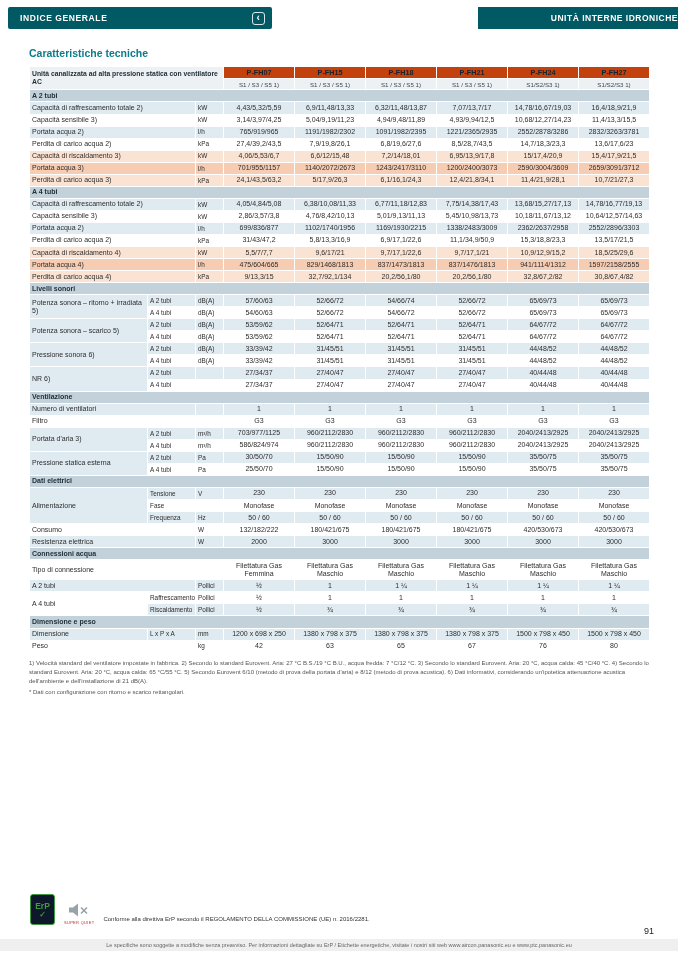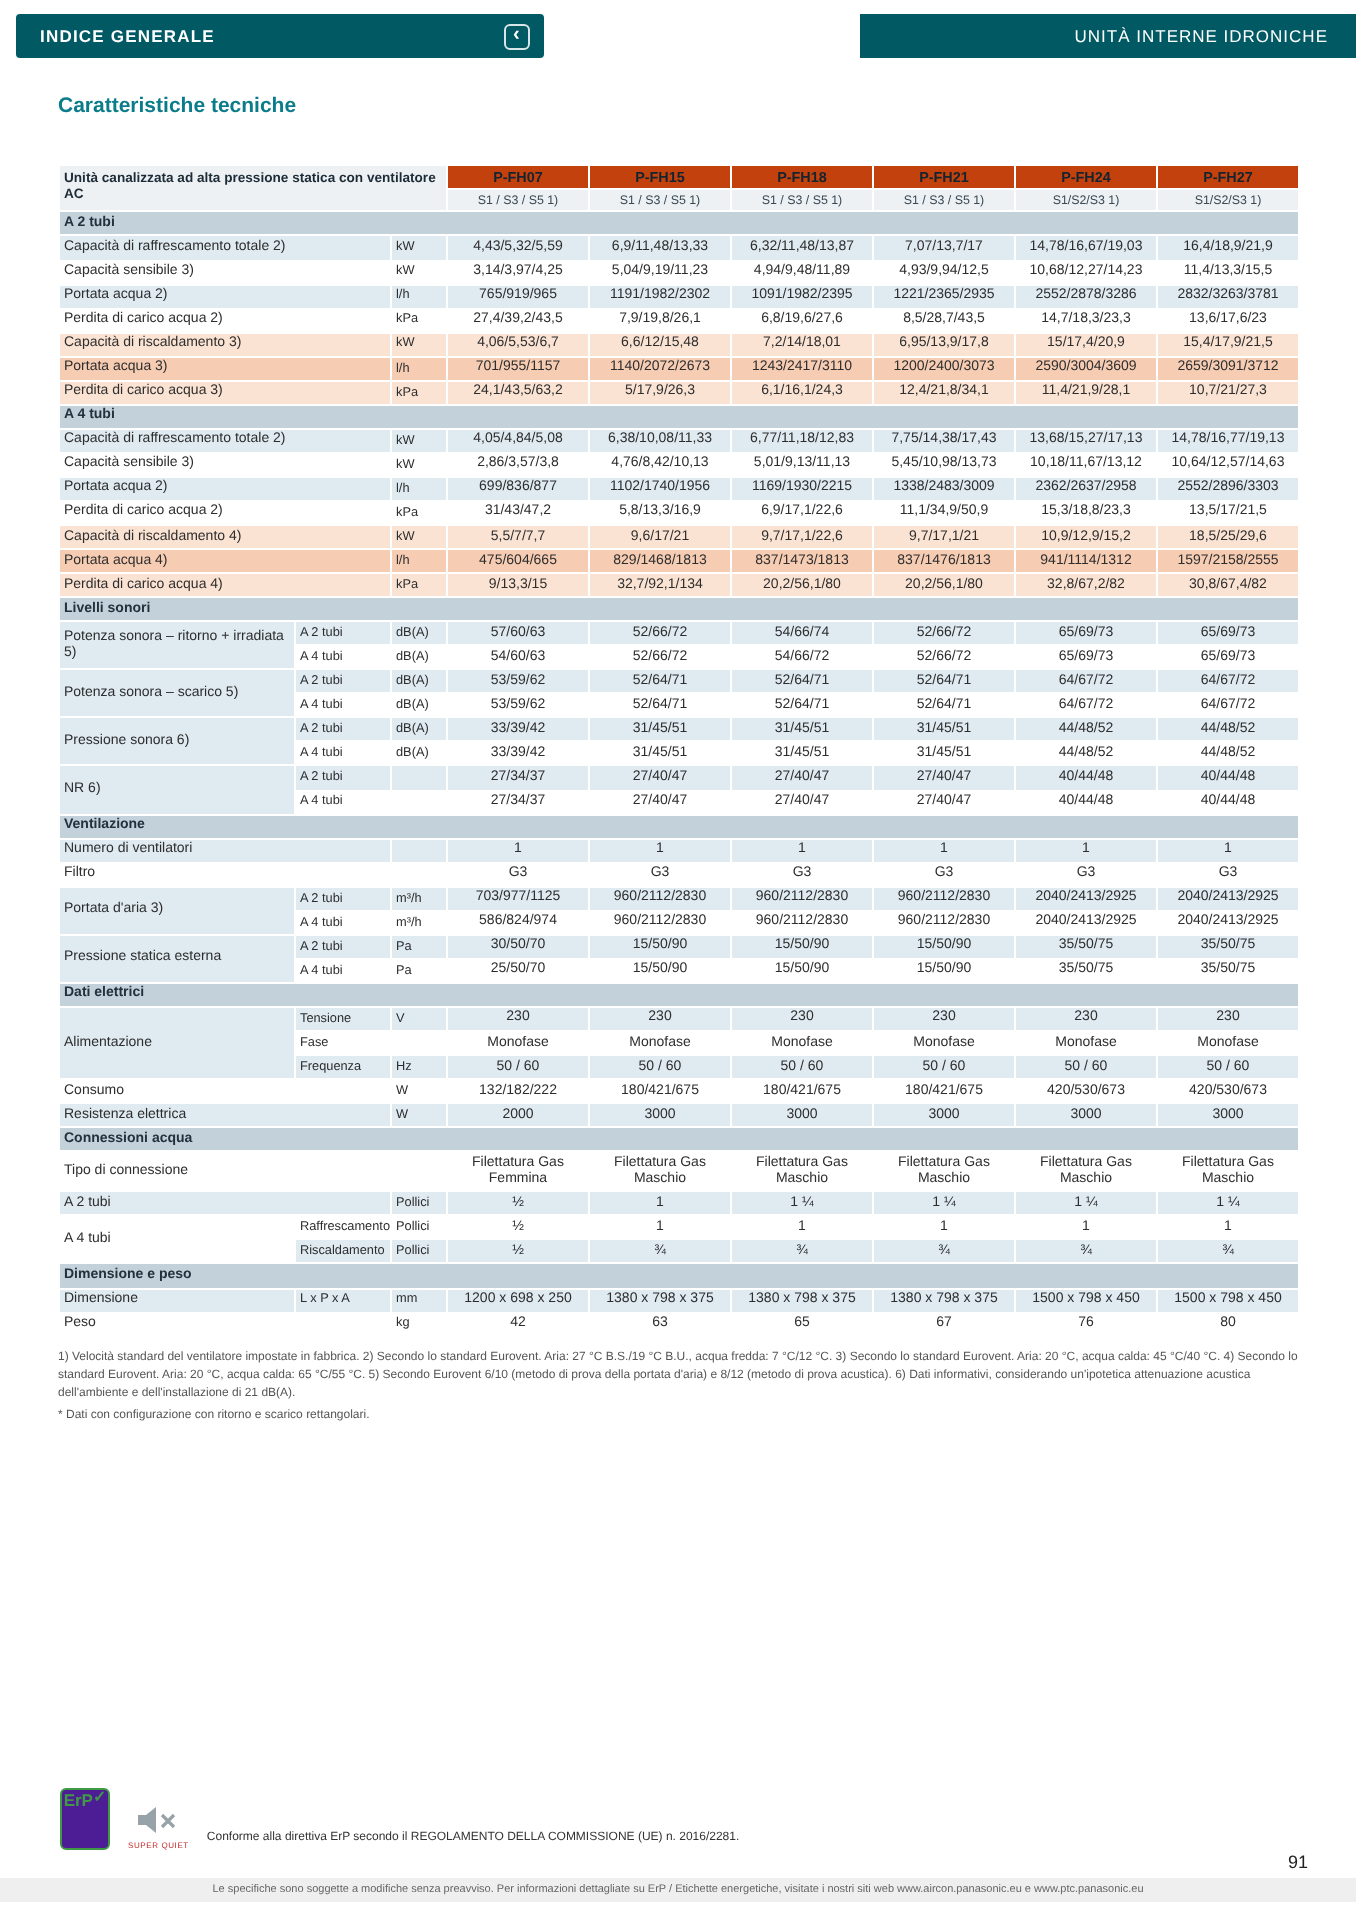--- a/index.html
+++ b/index.html
@@ -3,24 +3,24 @@
 <meta charset="utf-8">
 <style>
   * { box-sizing: border-box; margin: 0; padding: 0; }
   body { background: #e7e7e7; font-family: "Liberation Sans", sans-serif; }
   .page { width: 678px; height: 959px; position: relative; background: #ffffff; margin: 0 auto; overflow: hidden; }
 
   
   .topbar { position: absolute; top: 7px; left: 8px; right: 0; height: 22px; display: flex; justify-content: space-between; }
   .topbar-left { width: 264px; background: #015963; color: #fff; display: flex; align-items: center; justify-content: space-between; padding: 0 7px 0 12px; border-radius: 2px; font-size: 8.5px; font-weight: bold; letter-spacing: 0.6px; }
   .chev { width: 13px; height: 13px; border: 1px solid rgba(255,255,255,.85); border-radius: 3px; display: flex; align-items: center; justify-content: center; font-size: 10px; line-height: 1; padding-bottom: 1px; }
-  .topbar-right { width: 248px; background: #015963; color: #fff; display: flex; align-items: center; justify-content: flex-end; padding-right: 14px; font-size: 8.5px; font-weight: normal; letter-spacing: 0.5px; }
+  .topbar-right { width: 200px; background: #015963; color: #fff; display: flex; align-items: center; justify-content: flex-end; font-size: 8.5px; font-weight: bold; letter-spacing: 0.5px; }
 
   .content { position: absolute; top: 47px; left: 29px; right: 29px; }
-  .title { color: #0a7c8a; font-size: 10.5px; font-weight: bold; margin-bottom: 23px; }
+  .title { color: #0a7c8a; font-size: 10.5px; font-weight: bold; margin-bottom: 7px; }
 
   table.spec { border-collapse: collapse; table-layout: fixed; width: 620px; font-size: 7px; color: #2d2d2d; }
   table.spec td { border: 1px solid #ffffff; padding: 1.5px 2px; line-height: 1.15; vertical-align: middle; }
   .corner { background: #edf1f4; font-weight: bold; text-align: left; vertical-align: top; font-size: 6.8px; color: #1c2b36; padding-left: 3px; }
   .model { background: #c2410c; font-weight: bold; text-align: center; color: #15242f; font-size: 7.2px; }
   .speed { background: #edf1f4; text-align: center; font-size: 6.2px; color: #3a4a55; }
   .section-row td { background: #c3d2da; font-weight: bold; color: #22313b; padding: 2px 4px; font-size: 7px; }
   .row-blue td { background: #dfeaf1; }
   .row-white td { background: #ffffff; }
   .row-peach td { background: #f6ccb3; }
@@ -28,21 +28,21 @@
   .lbl { text-align: left; padding-left: 4px; }
   .sub { text-align: left; font-size: 6.4px; }
   .unit { text-align: left; font-size: 6.4px; }
   .val { text-align: center; }
   .tall td { height: 17px; }
 
   .footnotes { margin-top: 6px; font-size: 6px; color: #555; line-height: 1.55; }
   .footnotes div { margin-bottom: 1px; }
 
   .compliance { position: absolute; left: 30px; top: 894px; display: flex; align-items: flex-end; gap: 9px; }
-  .erp-box { width: 25px; height: 31px; border: 1.5px solid #3f9a43; border-radius: 3px; color: #3f9a43; display: flex; flex-direction: row; align-items: flex-start; justify-content: center; font-weight: bold; font-size: 8.5px; background: #4c1d95; }
+  .erp-box { width: 25px; height: 31px; border: 1.5px solid #3f9a43; border-radius: 3px; color: #3f9a43; display: flex; flex-direction: column; align-items: center; justify-content: center; font-weight: bold; font-size: 8.5px; background: #0f172a; }
   .erp-box .check { font-size: 8px; line-height: 1; }
   .quiet { display: flex; flex-direction: column; align-items: center; gap: 1px; }
   .quiet-label { font-size: 4px; color: #c02a2a; letter-spacing: 0.3px; }
   .compliance-text { font-size: 6px; color: #333; padding-bottom: 3px; }
 
   .pageno { position: absolute; right: 24px; top: 926px; font-weight: normal; font-size: 9px; color: #222; }
   .fineprint-bar { position: absolute; left: 0; right: 0; top: 939px; height: 12px; background: #efefef; display: flex; align-items: center; justify-content: center; font-size: 5.5px; color: #666; }
 </style>
 </head>
 <body>

